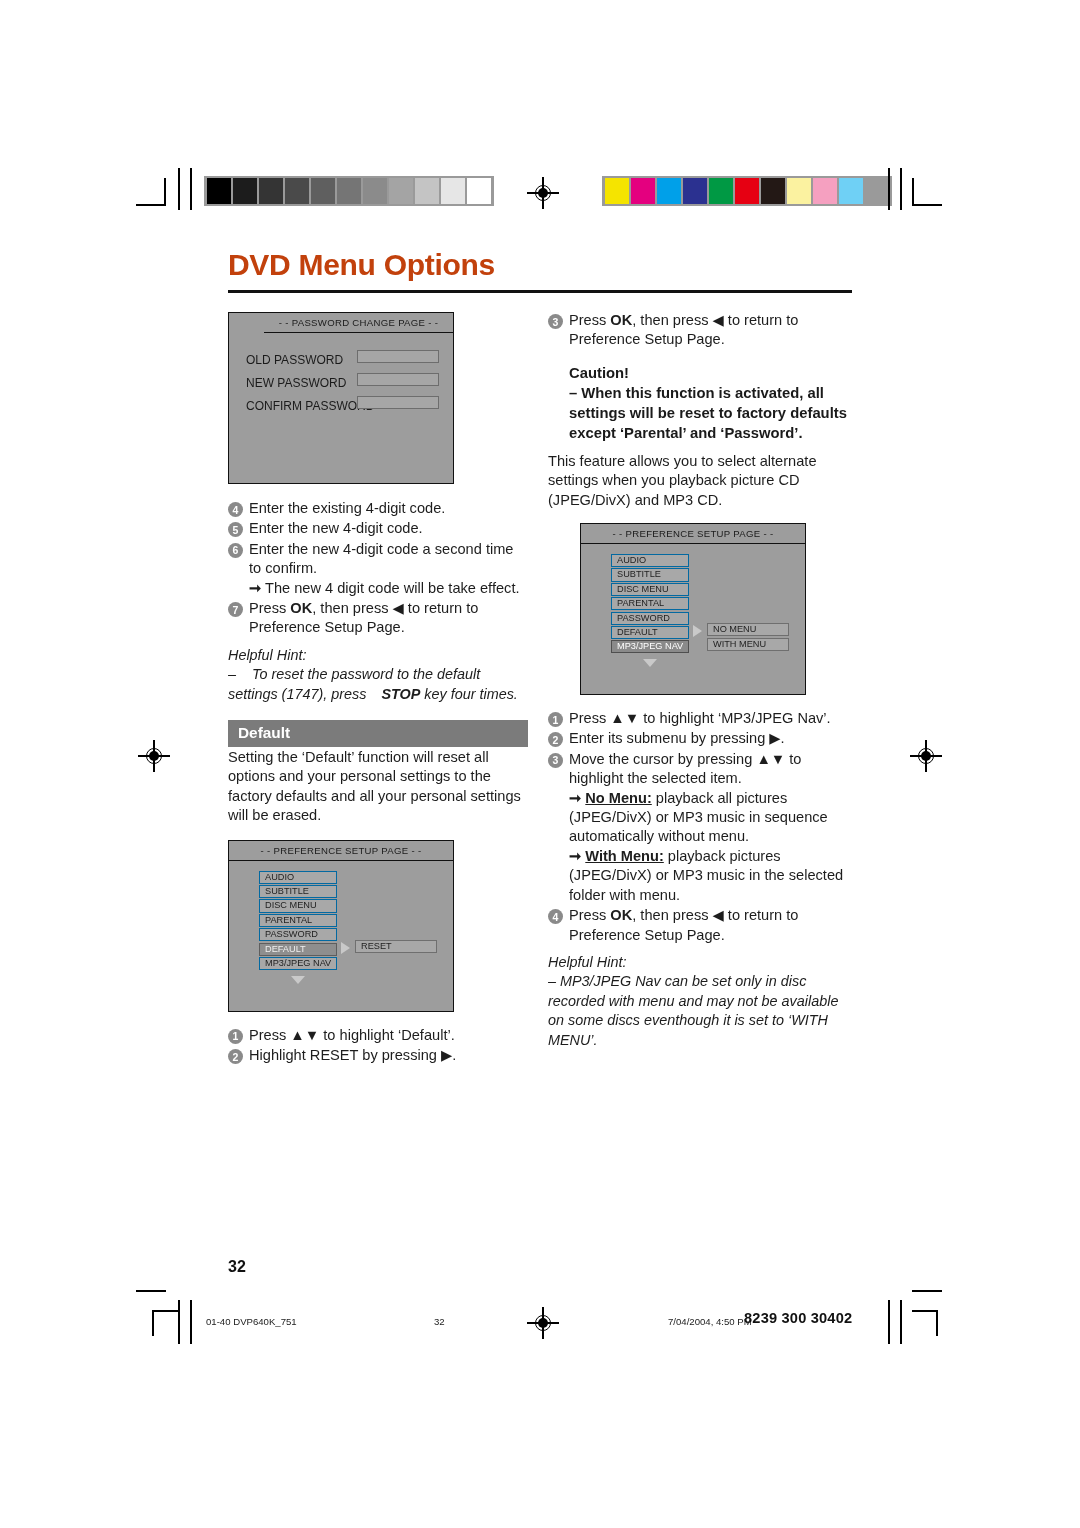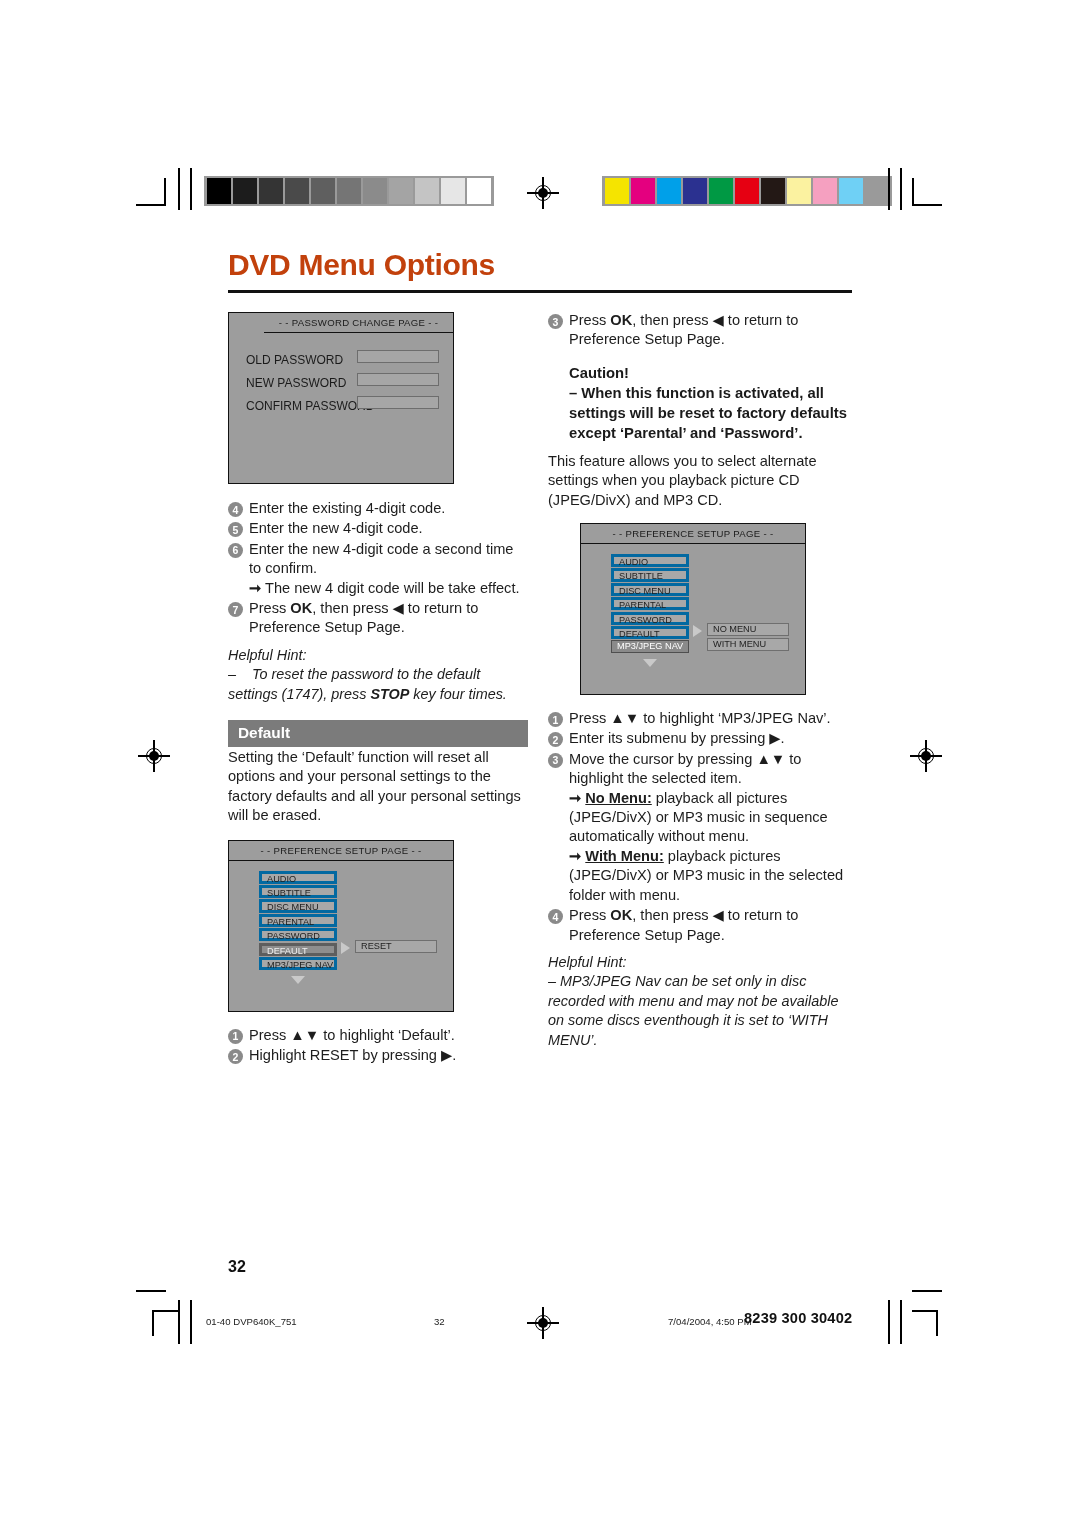--- a/index.html
+++ b/index.html
@@ -42,21 +42,21 @@
        display:flex;align-items:center;justify-content:center;margin:3px 6px 0 0;font-family:"Liberation Sans",sans-serif;}
   .litxt{flex:1 1 auto;}
 
   
   .osd{position:relative;background:#9d9d9d;border:1.6px solid #111;box-sizing:border-box;}
   .osd .hdr{height:19px;border-bottom:1.6px solid #111;background:#9d9d9d;display:flex;align-items:center;justify-content:center;
             font-size:9.6px;color:#1b1b1b;letter-spacing:.3px;font-family:"Liberation Sans",sans-serif;}
   .osd .field{position:absolute;font-size:12px;color:#1b1b1b;}
   .osd .inputbox{position:absolute;background:#a6a6a6;border:1px solid #6d6d6d;box-sizing:border-box;}
   .menu{position:absolute;}
-  .mi{width:100%;height:13.2px;background:#a8a8a8;border:3px solid #0369a1;box-sizing:border-box;
+  .mi{width:100%;height:13.2px;background:#a8a8a8;border:1px solid #0369a1;box-sizing:border-box;
       font-size:9.2px;color:#1f1f1f;padding-left:5px;line-height:11.4px;margin-bottom:1.2px;}
   .mi.sel{background:#8e8e8e;color:#efefef;border-color:#5e5e5e;}
   .mi.sel2{background:#8a8a8a;color:#ffffff;border:1px solid #4f4f4f;}
   .submenu{position:absolute;}
   .si{height:13.4px;background:#a8a8a8;border:1px solid #6f6f6f;box-sizing:border-box;
       font-size:9.2px;color:#1f1f1f;padding-left:5px;line-height:11.6px;margin-bottom:1.2px;}
   .caret-r{position:absolute;width:0;height:0;border-top:6px solid transparent;border-bottom:6px solid transparent;border-left:9px solid #c9c9c9;}
   .caret-d{position:absolute;width:0;height:0;border-left:7px solid transparent;border-right:7px solid transparent;border-top:8px solid #c9c9c9;}
 
   .pagenum{position:absolute;left:228px;top:1258px;font-size:16px;font-weight:bold;color:#111;}
@@ -170,21 +170,21 @@
       <div class="li">
         <div class="num">7</div>
         <div class="litxt body">
           <span>Press </span><span class="bold">OK</span><span>, then press </span><span>◀</span><span> to return to Preference Setup Page.</span>
         </div>
       </div>
     </div>
 
     <div class="hint" style="margin-top:8px;">
       <div>Helpful Hint:</div>
-      <div>–&nbsp;&nbsp;&nbsp; <span>To reset the password to the default settings (1747), press </span><span class="bold" style="">STOP</span><span> key four times.</span></div>
+      <div>–&nbsp;&nbsp;&nbsp; <span>To reset the password to the default settings (1747), press </span><span class="bold" style="margin-left:11px;">STOP</span><span> key four times.</span></div>
     </div>
 
     <div class="band" style="margin-top:16px;width:300px;">Default</div>
     <div class="body" style="margin-top:1px;">Setting the ‘Default’ function will reset all options and your personal settings to the factory defaults and all your personal settings will be erased.</div>
 
     <div class="osd" style="width:226px;height:172px;margin-top:14px;">
       <div class="hdr">- - PREFERENCE SETUP PAGE - -</div>
       <div class="menu" style="left:30px;top:30px;width:78px;">
         <div class="mi">AUDIO</div>
         <div class="mi">SUBTITLE</div>

